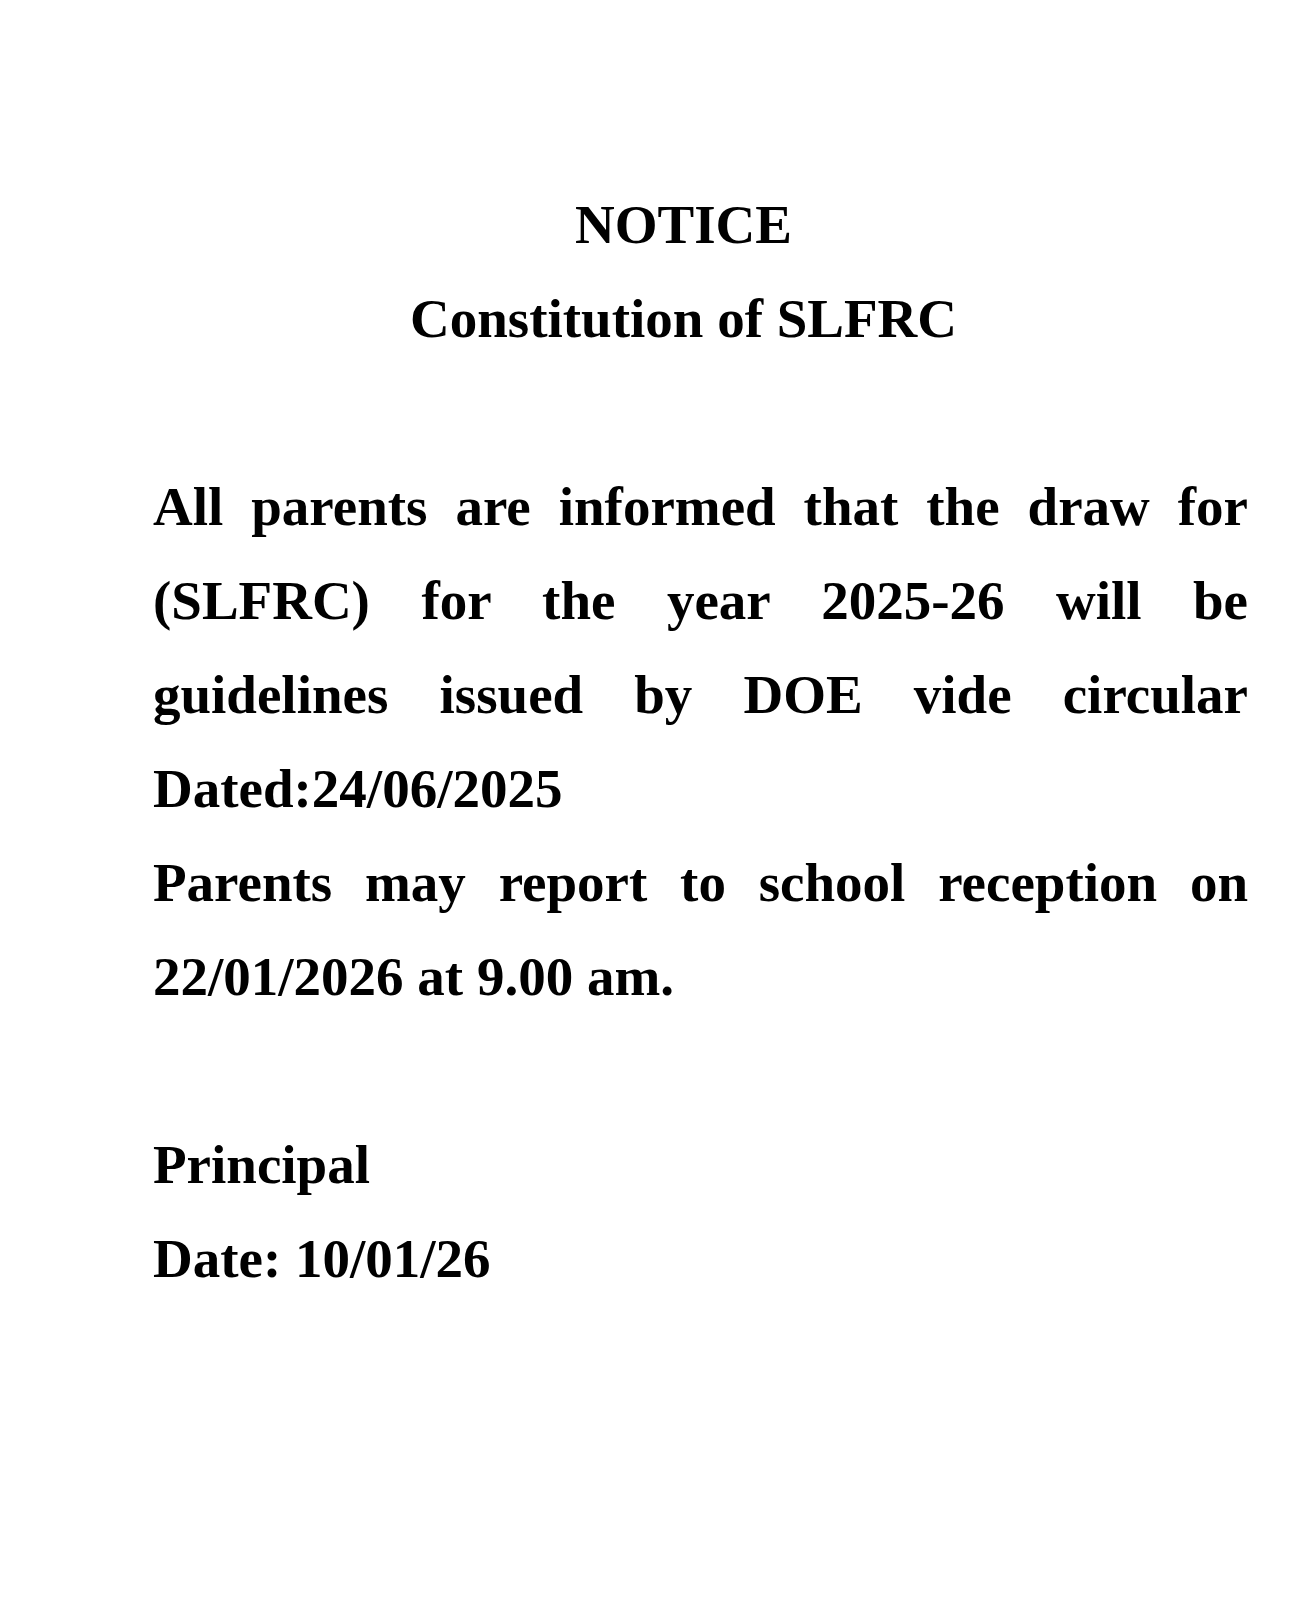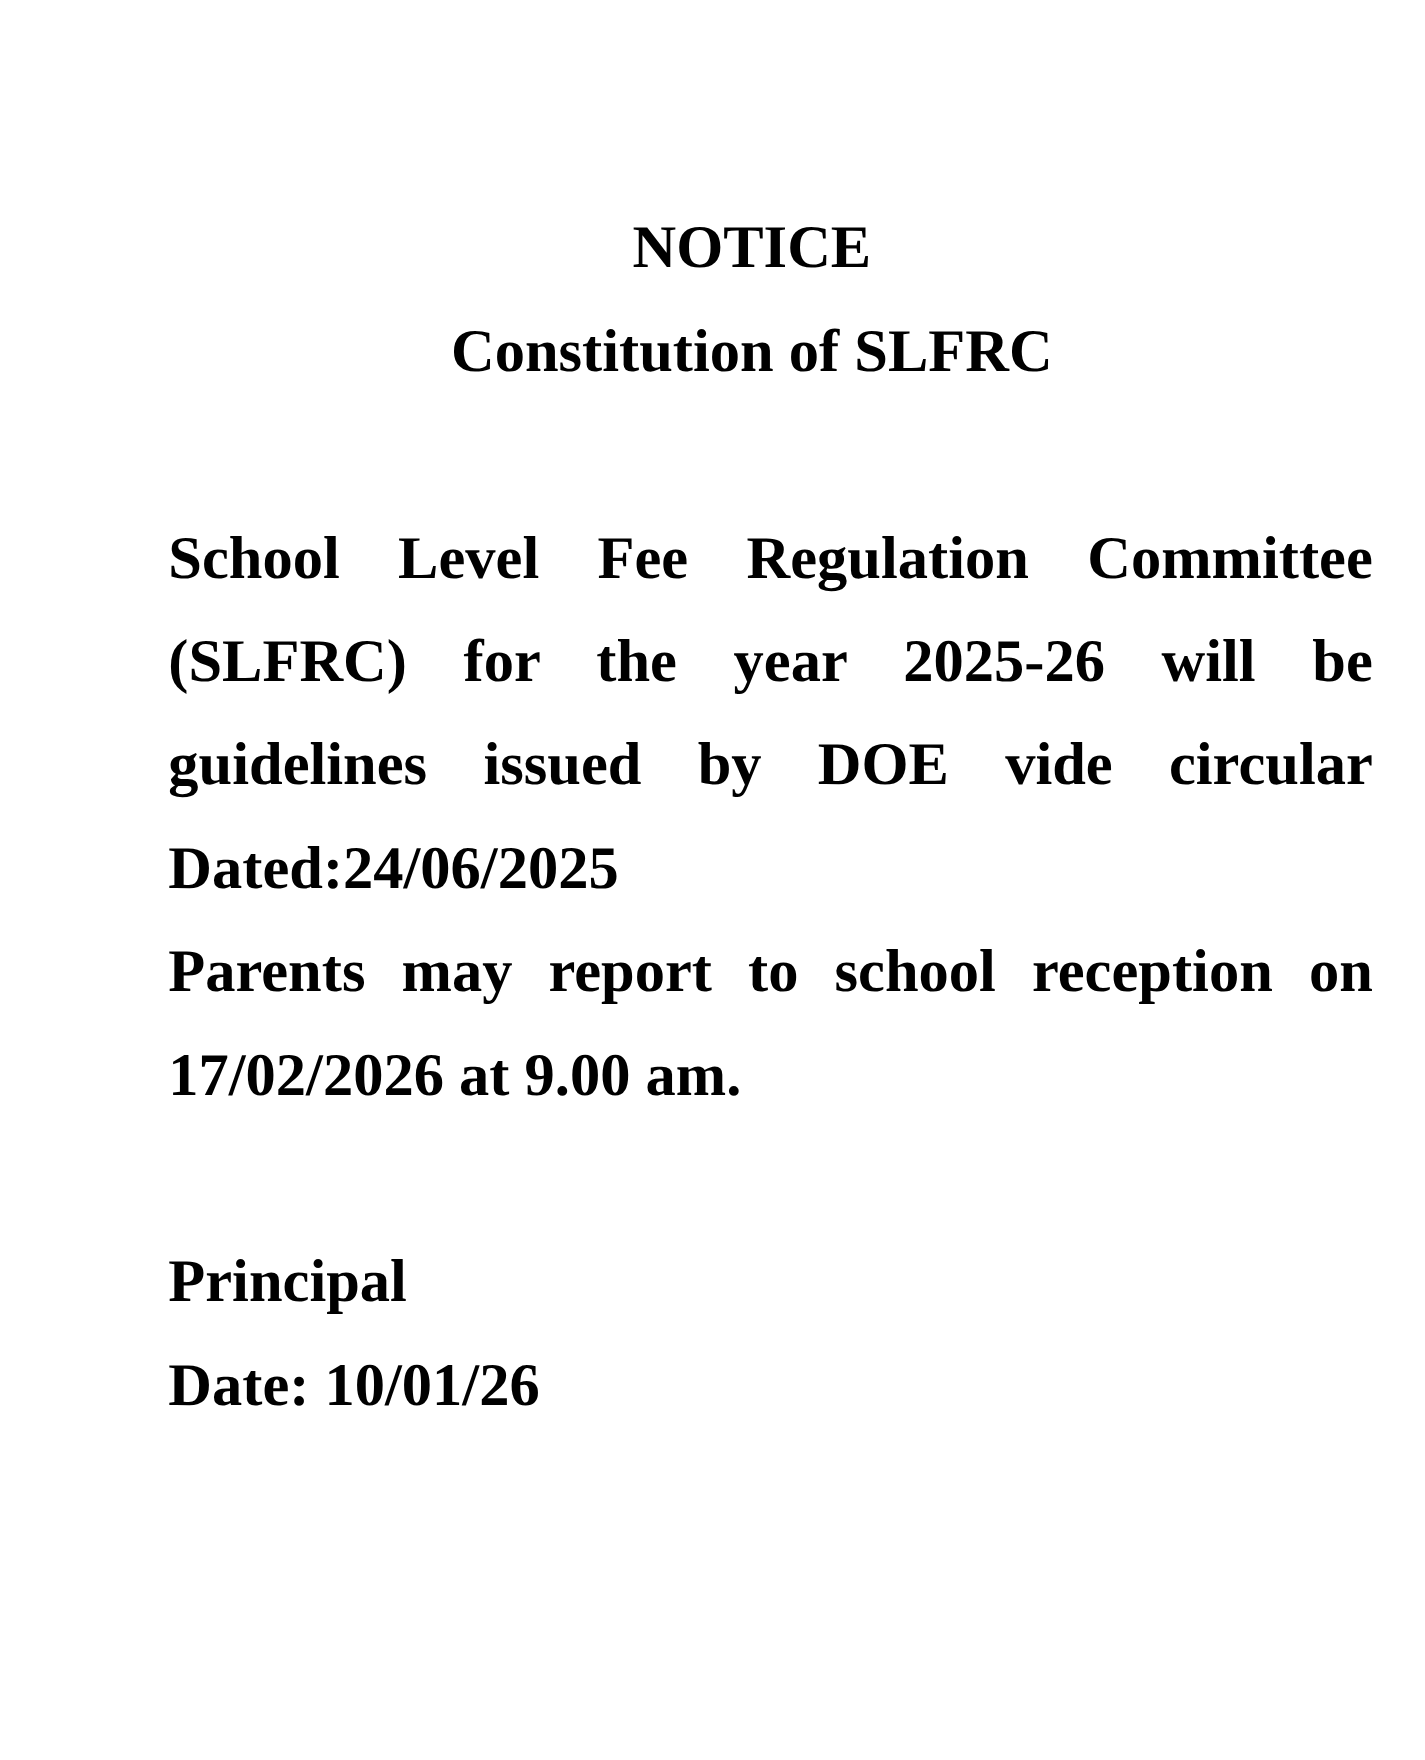--- a/index.html
+++ b/index.html
@@ -65,26 +65,26 @@
 <div class="page">
 
   <div class="title-block">
     <div class="title-line">NOTICE</div>
     <div class="title-line">Constitution of SLFRC</div>
   </div>
 
   <div class="spacer"></div>
 
   <div class="body-block">
-      <div class="body-line justify">School Level Fee Regulation Committee</div>
+      <div class="body-line justify">All parents are informed that the draw for</div>
       <div class="body-line justify">(SLFRC) for the year 2025-26 will be</div>
       <div class="body-line justify">guidelines issued by DOE vide circular</div>
       <div class="body-line left">Dated:24/06/2025</div>
       <div class="body-line justify">Parents may report to school reception on</div>
-      <div class="body-line left">17/02/2026 at 9.00 am.</div>
+      <div class="body-line left">22/01/2026 at 9.00 am.</div>
     </div>
 
   <div class="spacer"></div>
 
   <div class="signature-block">
     <div>Principal</div>
     <div>Date: 10/01/26</div>
   </div>
 
 </div>

